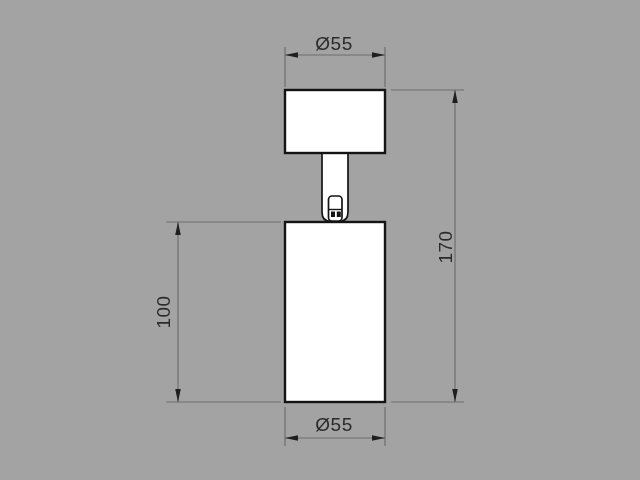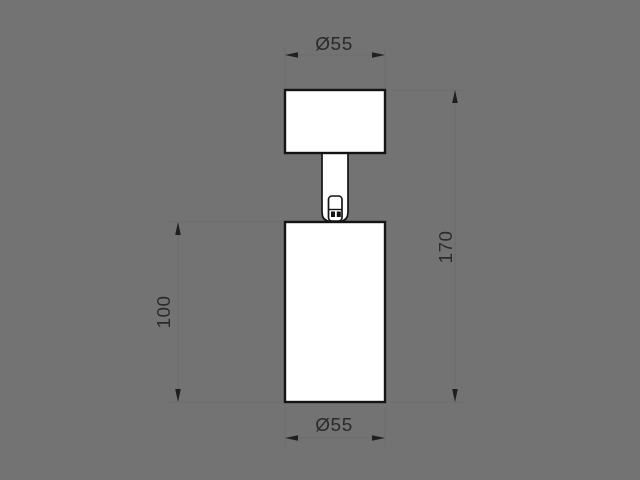--- a/index.html
+++ b/index.html
@@ -4,21 +4,21 @@
 <style>
   html, body {
     margin: 0;
     padding: 0;
     background: #ffffff;
   }
   .canvas {
     position: relative;
     width: 640px;
     height: 480px;
-    background: #737373;
+    background: #a3a3a3;
     overflow: hidden;
     font-family: "Liberation Sans", sans-serif;
   }
   svg text {
     font-family: "Liberation Sans", sans-serif;
     font-size: 19px;
     fill: #2b2b2b;
     letter-spacing: 0.5px;
   }
   .obj {

